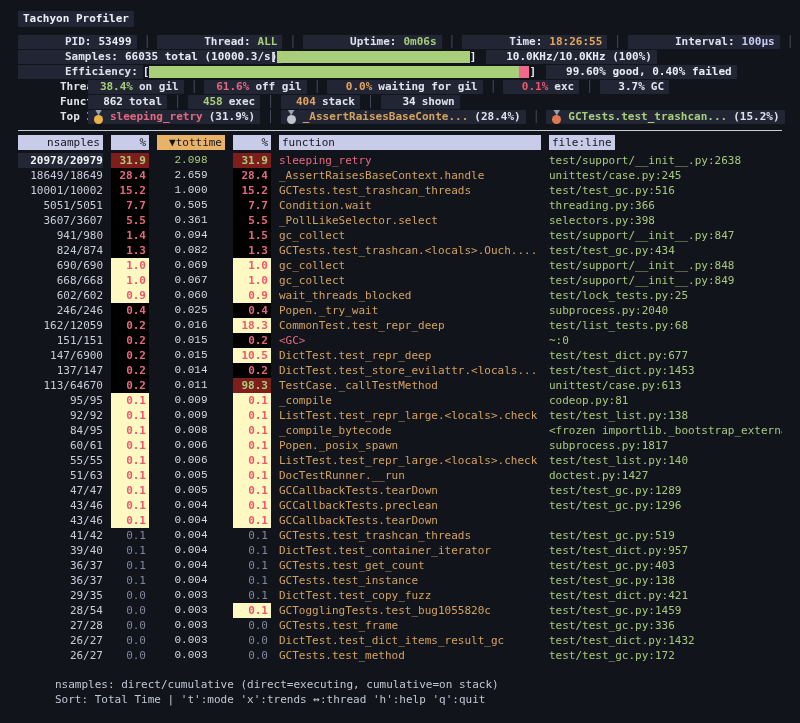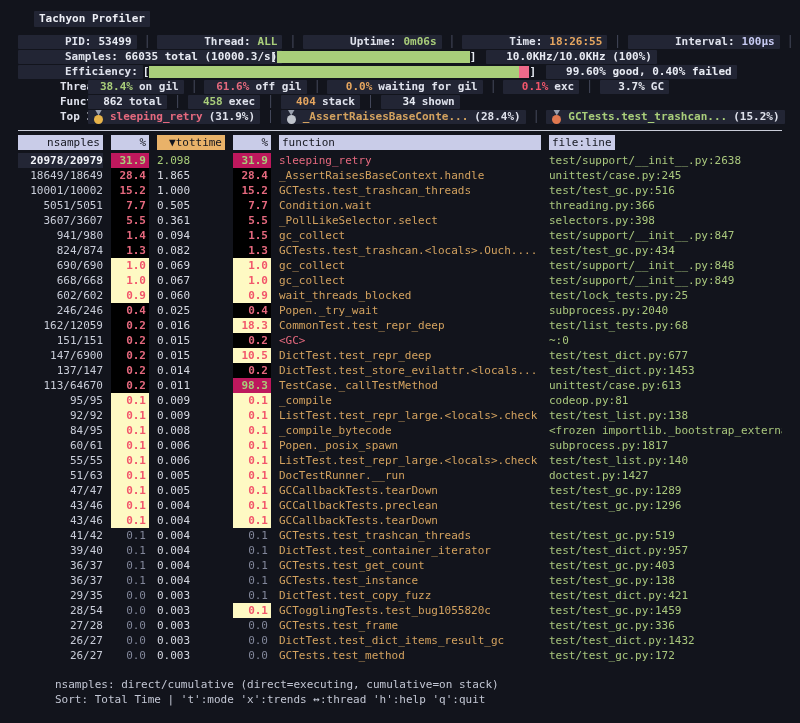--- a/index.html
+++ b/index.html
@@ -8,21 +8,21 @@
     background:#12141c;
     font-family:"DejaVu Sans Mono","Liberation Mono",monospace;
     font-size:11px;
     color:#dfe2ec;
     overflow:hidden;
   }
   .screen { width:800px; height:723px; padding:10px 18px 0 18px; }
   .line { height:15px; line-height:15px; display:flex; align-items:center; white-space:pre; font-weight:700; }
   .title-line { height:18px; line-height:18px; margin-bottom:6px; }
   .chip { background:#222534; padding:0 5px; border-radius:1px; display:inline-flex; align-items:center; height:14px; }
-  .title.chip { height:16px; color:#eef0f6;margin-left:16px; }
+  .title.chip { height:16px; color:#eef0f6; }
   .sep { color:#4c5165; margin:0 7px; font-weight:400; }
   .lbl { color:#dfe2ec;padding-left:42px; }
   .val { margin-left:7px; }
   .fixlbl { width:70px; flex:0 0 70px; display:inline-flex; }
   .stat-val { display:inline-block; text-align:right; }
   .tw { min-width:40px; }
   .fw { min-width:30px; }
   .sfx { color:#dfe2ec; margin-left:6px; }
   
   .c-green { color:#a9ce7a; } .c-orange { color:#e6a65f; } .c-warm { color:#e5697e; }
@@ -54,25 +54,25 @@
   .hcell { background:#c9cce8; color:#14161e; font-weight:400; height:15px; line-height:15px; padding:0 3px; overflow:hidden; }
   .hcell.sorted { background:#e9b269; }
   .hcell.ar { text-align:right; }
   .hcell-inline { background:none; padding:0; }
   .hcell-inline .inchip { background:#c9cce8; color:#14161e; padding:0 3px; height:15px; line-height:15px; display:inline-block; }
   .trow { height:15px; line-height:15px; white-space:pre; }
   .trow > span { overflow:hidden; }
   .num { text-align:right; color:#c9cdd9; }
   .emph .num-ns { color:#f3f5fa; font-weight:700; background:#232635; }
   .pc { text-align:right; font-weight:700; padding:0 3px; }
-  .pc.c-g { color:#a9ce7a; background:#be185d; }
+  .pc.c-g { color:#a9ce7a; background:#7f1d1d; }
   .pc.c-w { color:#e5697e; background:#000000; }
   .pc.c-h { color:#f2566b; background:#fef9c3; }
   .pc.c-d { color:#82879a; background:none; font-weight:400; }
-  .tot { text-align:left; color:#d6d9e2; }
+  .tot { text-align:center; color:#d6d9e2;font-family:Liberation Mono, monospace; }
   .tot.c-g { color:#a9ce7a; }
   .fn { color:#d3a25f; }
   .fn.c-p { color:#e5697e; }
   .fl { color:#a9c77d; }
   
   .footer { margin-top:14px;margin-left:37px; }
   .footer .line { font-weight:400; color:#c3c7d4; }
 </style>
 </head>
 <body>
@@ -126,21 +126,21 @@
   <div class="grid thead" id="thead">
       <span class="hcell ar">nsamples</span>
       <span class="hcell ar">%</span>
       <span class="hcell ar sorted">▼tottime</span>
       <span class="hcell ar">%</span>
       <span class="hcell">function</span>
       <span class="hcell hcell-inline"><span class="inchip">file:line</span></span>
     </div>
   <div id="tbody">
       <div class="grid trow emph"><span class="num num-ns">20978/20979</span><span class="pc c-g">31.9</span><span class="tot c-g">2.098</span><span class="pc c-g">31.9</span><span class="fn c-p">sleeping_retry</span><span class="fl">test/support/__init__.py:2638</span></div>
-      <div class="grid trow"><span class="num num-ns">18649/18649</span><span class="pc c-w">28.4</span><span class="tot">1.865</span><span class="pc c-w">28.4</span><span class="fn">_AssertRaisesBaseContext.handle</span><span class="fl">unittest/case.py:245</span></div>
+      <div class="grid trow"><span class="num num-ns">18649/18649</span><span class="pc c-w">28.4</span><span class="tot">2.659</span><span class="pc c-w">28.4</span><span class="fn">_AssertRaisesBaseContext.handle</span><span class="fl">unittest/case.py:245</span></div>
       <div class="grid trow"><span class="num num-ns">10001/10002</span><span class="pc c-w">15.2</span><span class="tot">1.000</span><span class="pc c-w">15.2</span><span class="fn">GCTests.test_trashcan_threads</span><span class="fl">test/test_gc.py:516</span></div>
       <div class="grid trow"><span class="num num-ns">5051/5051</span><span class="pc c-w">7.7</span><span class="tot">0.505</span><span class="pc c-w">7.7</span><span class="fn">Condition.wait</span><span class="fl">threading.py:366</span></div>
       <div class="grid trow"><span class="num num-ns">3607/3607</span><span class="pc c-w">5.5</span><span class="tot">0.361</span><span class="pc c-w">5.5</span><span class="fn">_PollLikeSelector.select</span><span class="fl">selectors.py:398</span></div>
       <div class="grid trow"><span class="num num-ns">941/980</span><span class="pc c-w">1.4</span><span class="tot">0.094</span><span class="pc c-w">1.5</span><span class="fn">gc_collect</span><span class="fl">test/support/__init__.py:847</span></div>
       <div class="grid trow"><span class="num num-ns">824/874</span><span class="pc c-w">1.3</span><span class="tot">0.082</span><span class="pc c-w">1.3</span><span class="fn">GCTests.test_trashcan.&lt;locals&gt;.Ouch....</span><span class="fl">test/test_gc.py:434</span></div>
       <div class="grid trow"><span class="num num-ns">690/690</span><span class="pc c-h">1.0</span><span class="tot">0.069</span><span class="pc c-h">1.0</span><span class="fn">gc_collect</span><span class="fl">test/support/__init__.py:848</span></div>
       <div class="grid trow"><span class="num num-ns">668/668</span><span class="pc c-h">1.0</span><span class="tot">0.067</span><span class="pc c-h">1.0</span><span class="fn">gc_collect</span><span class="fl">test/support/__init__.py:849</span></div>
       <div class="grid trow"><span class="num num-ns">602/602</span><span class="pc c-h">0.9</span><span class="tot">0.060</span><span class="pc c-h">0.9</span><span class="fn">wait_threads_blocked</span><span class="fl">test/lock_tests.py:25</span></div>
       <div class="grid trow"><span class="num num-ns">246/246</span><span class="pc c-w">0.4</span><span class="tot">0.025</span><span class="pc c-w">0.4</span><span class="fn">Popen._try_wait</span><span class="fl">subprocess.py:2040</span></div>
       <div class="grid trow"><span class="num num-ns">162/12059</span><span class="pc c-w">0.2</span><span class="tot">0.016</span><span class="pc c-h">18.3</span><span class="fn">CommonTest.test_repr_deep</span><span class="fl">test/list_tests.py:68</span></div>

